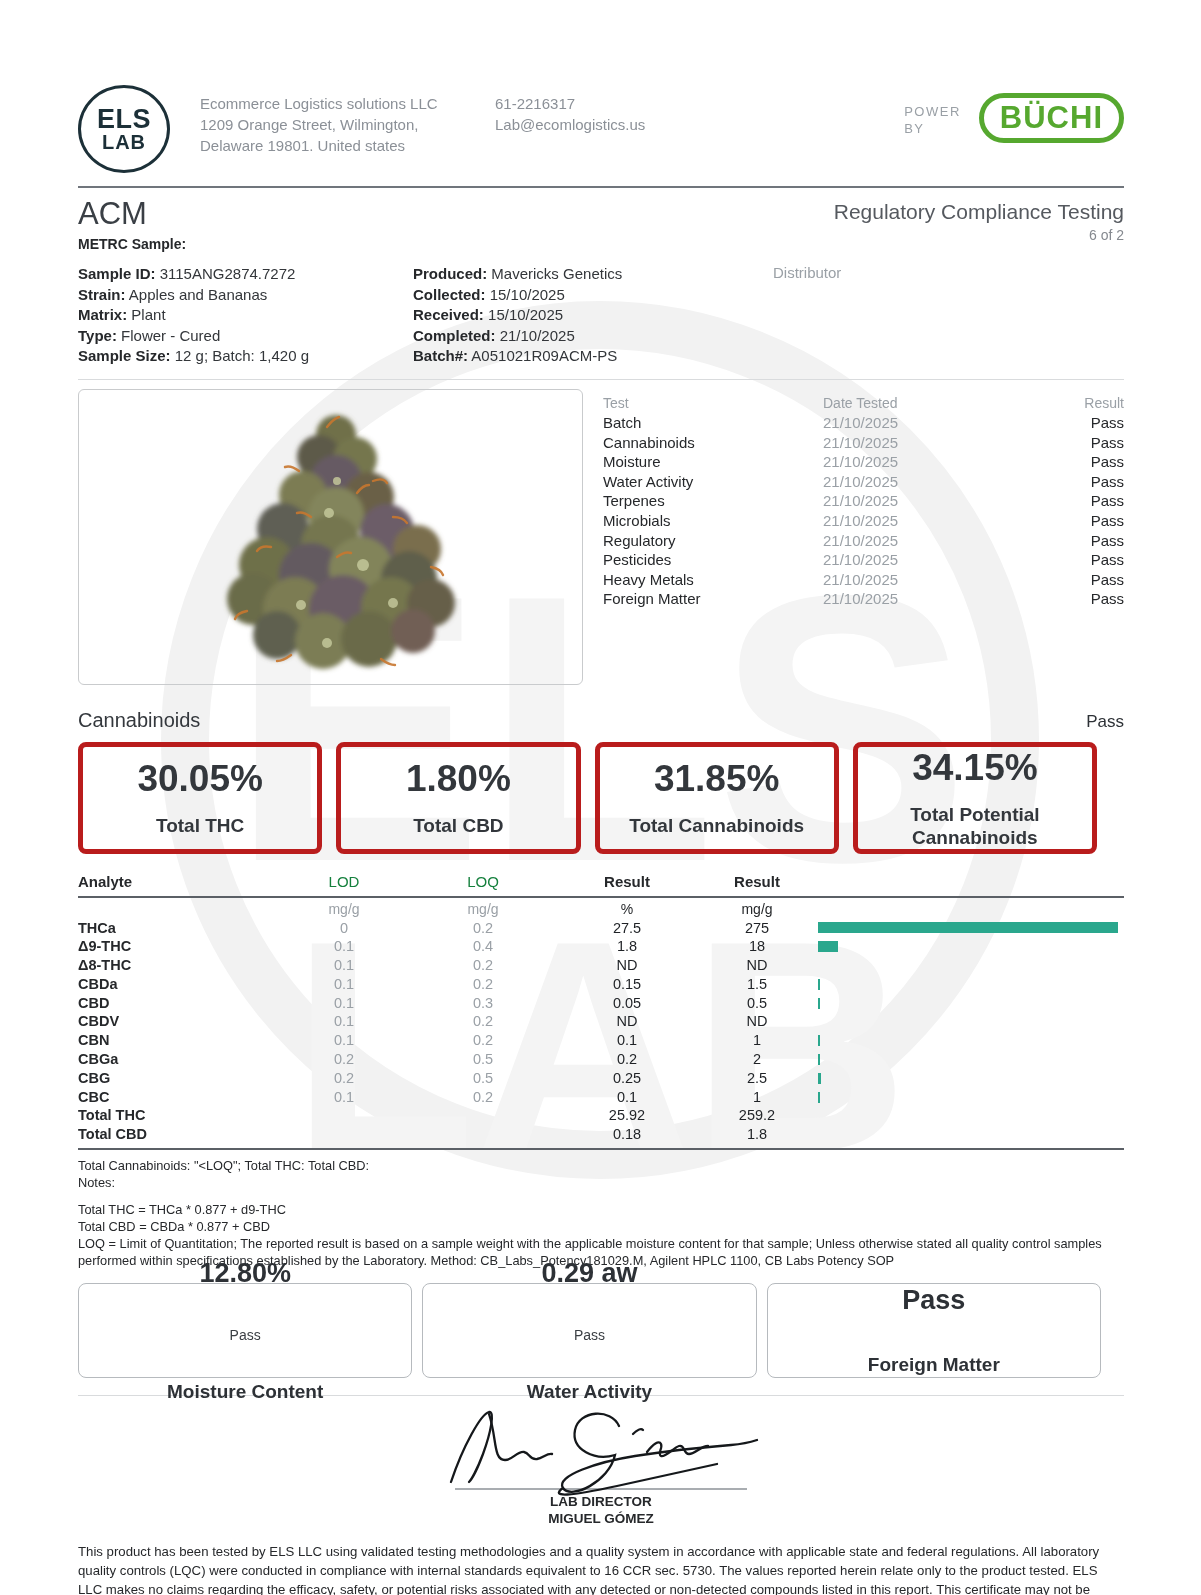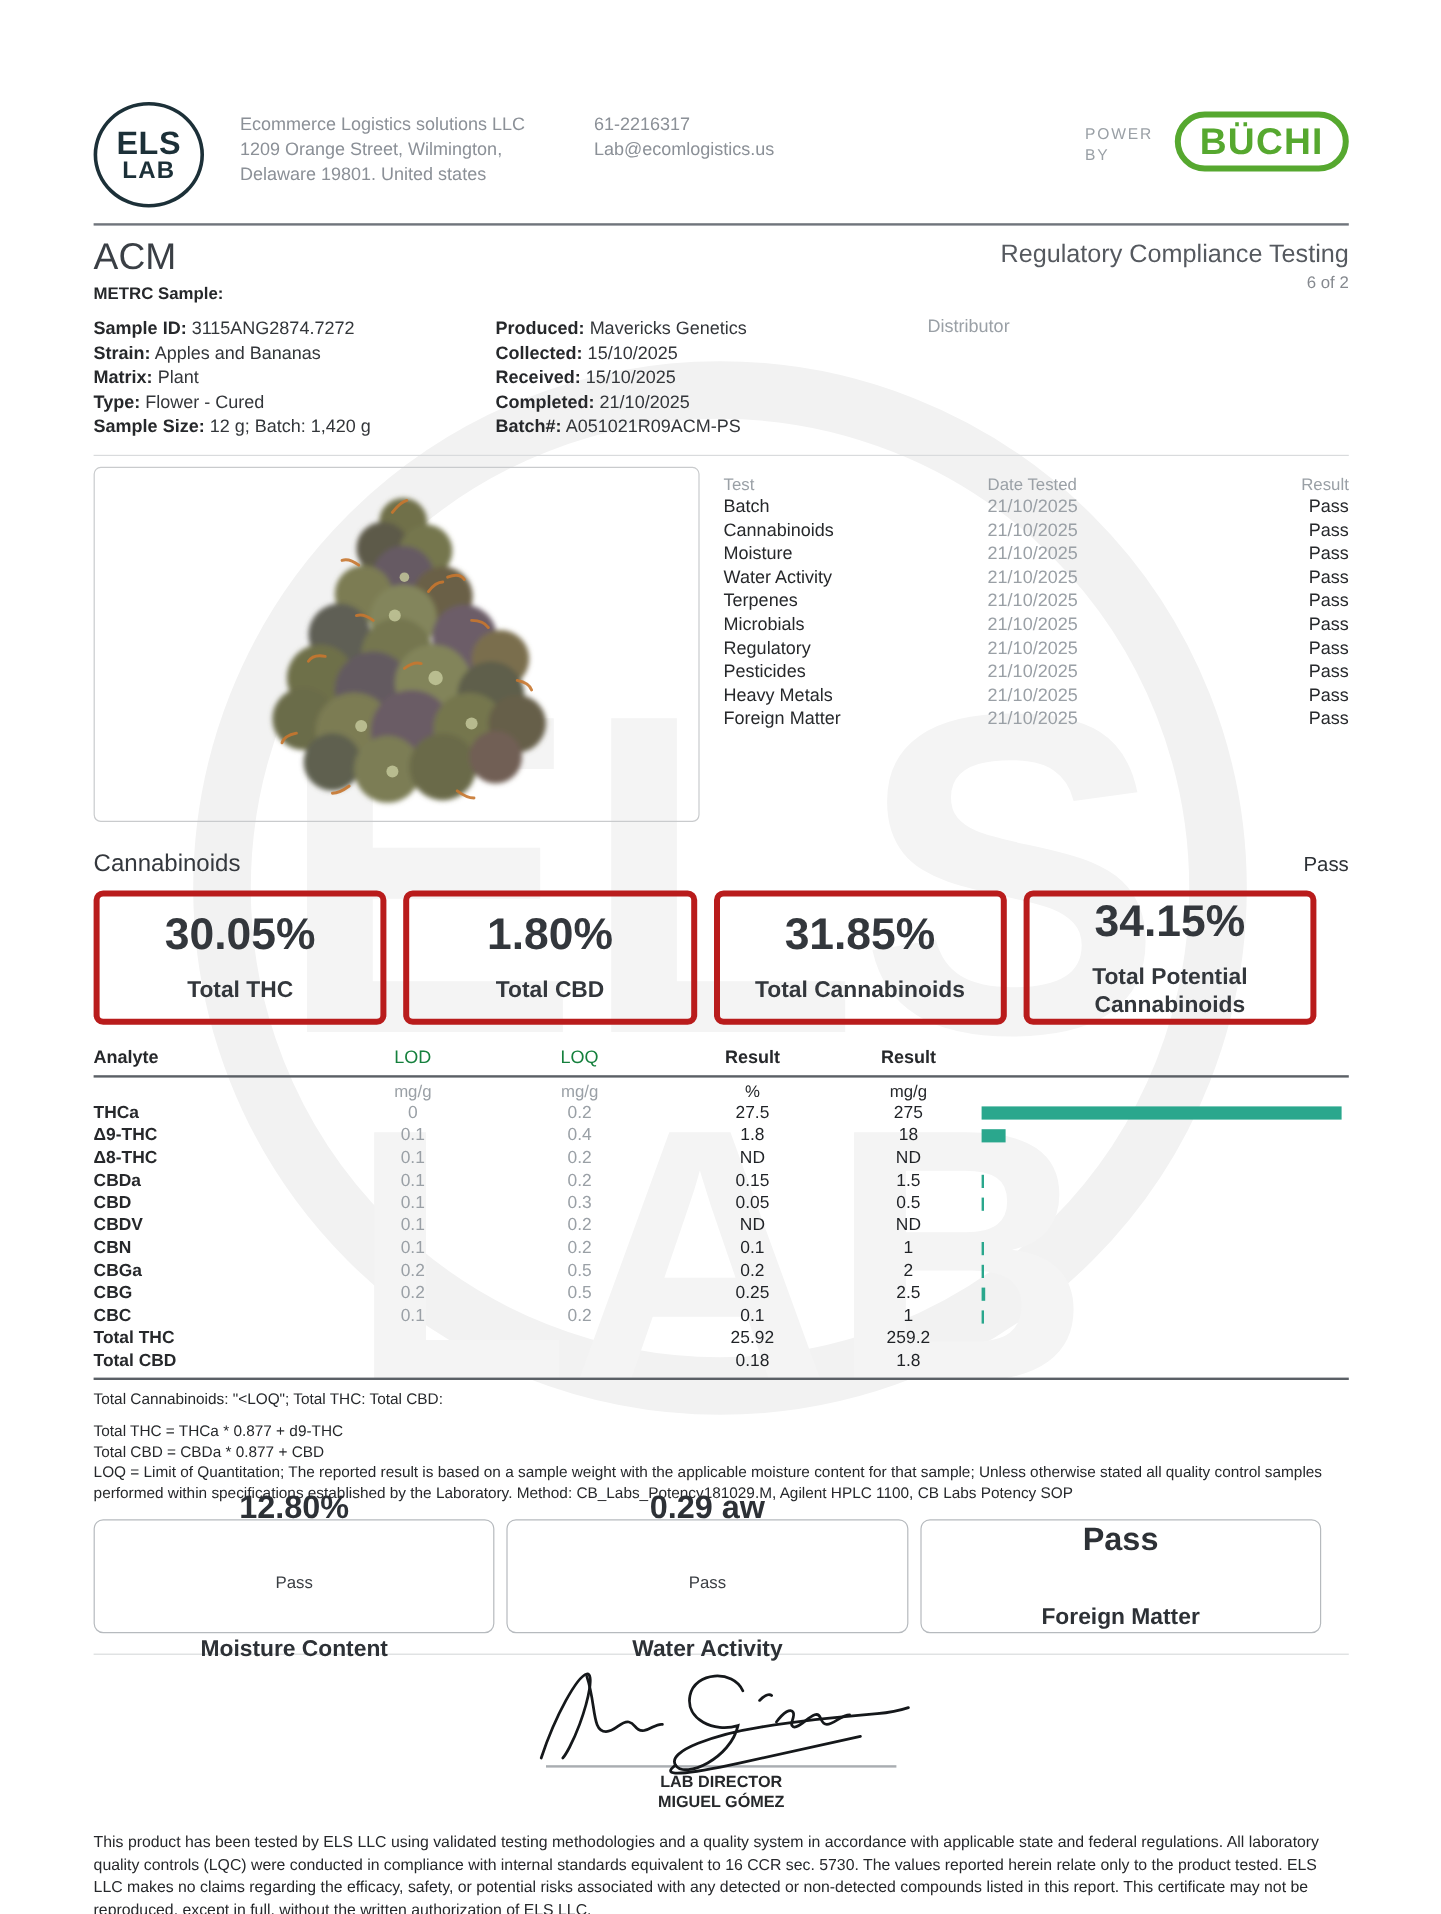--- a/index.html
+++ b/index.html
@@ -443,20 +443,21 @@
             <span class="an-pct">0.18</span>
             <span class="an-mgg">1.8</span>
             <span class="an-barcell"></span>
           </div>
         </div>
       <hr class="an-bot-rule">
     </div>
 
     <div class="notes">
         <div>Total Cannabinoids: "&lt;LOQ"; Total THC: Total CBD:</div>
+        <div>Notes:</div>
         <div class="gap"></div>
         <div>Total THC = THCa * 0.877 + d9-THC</div>
         <div>Total CBD = CBDa * 0.877 + CBD</div>
         <div>LOQ = Limit of Quantitation; The reported result is based on a sample weight with the applicable moisture content for that sample; Unless otherwise stated all quality control samples performed within specifications established by the Laboratory. Method: CB_Labs_Potency181029.M, Agilent HPLC 1100, CB Labs Potency SOP</div>
       </div>
 
     <div class="bottom-row">
         <div class="bottom-box">
           <div class="bottom-value">12.80%</div>
           <div class="bottom-sub">Pass</div>

